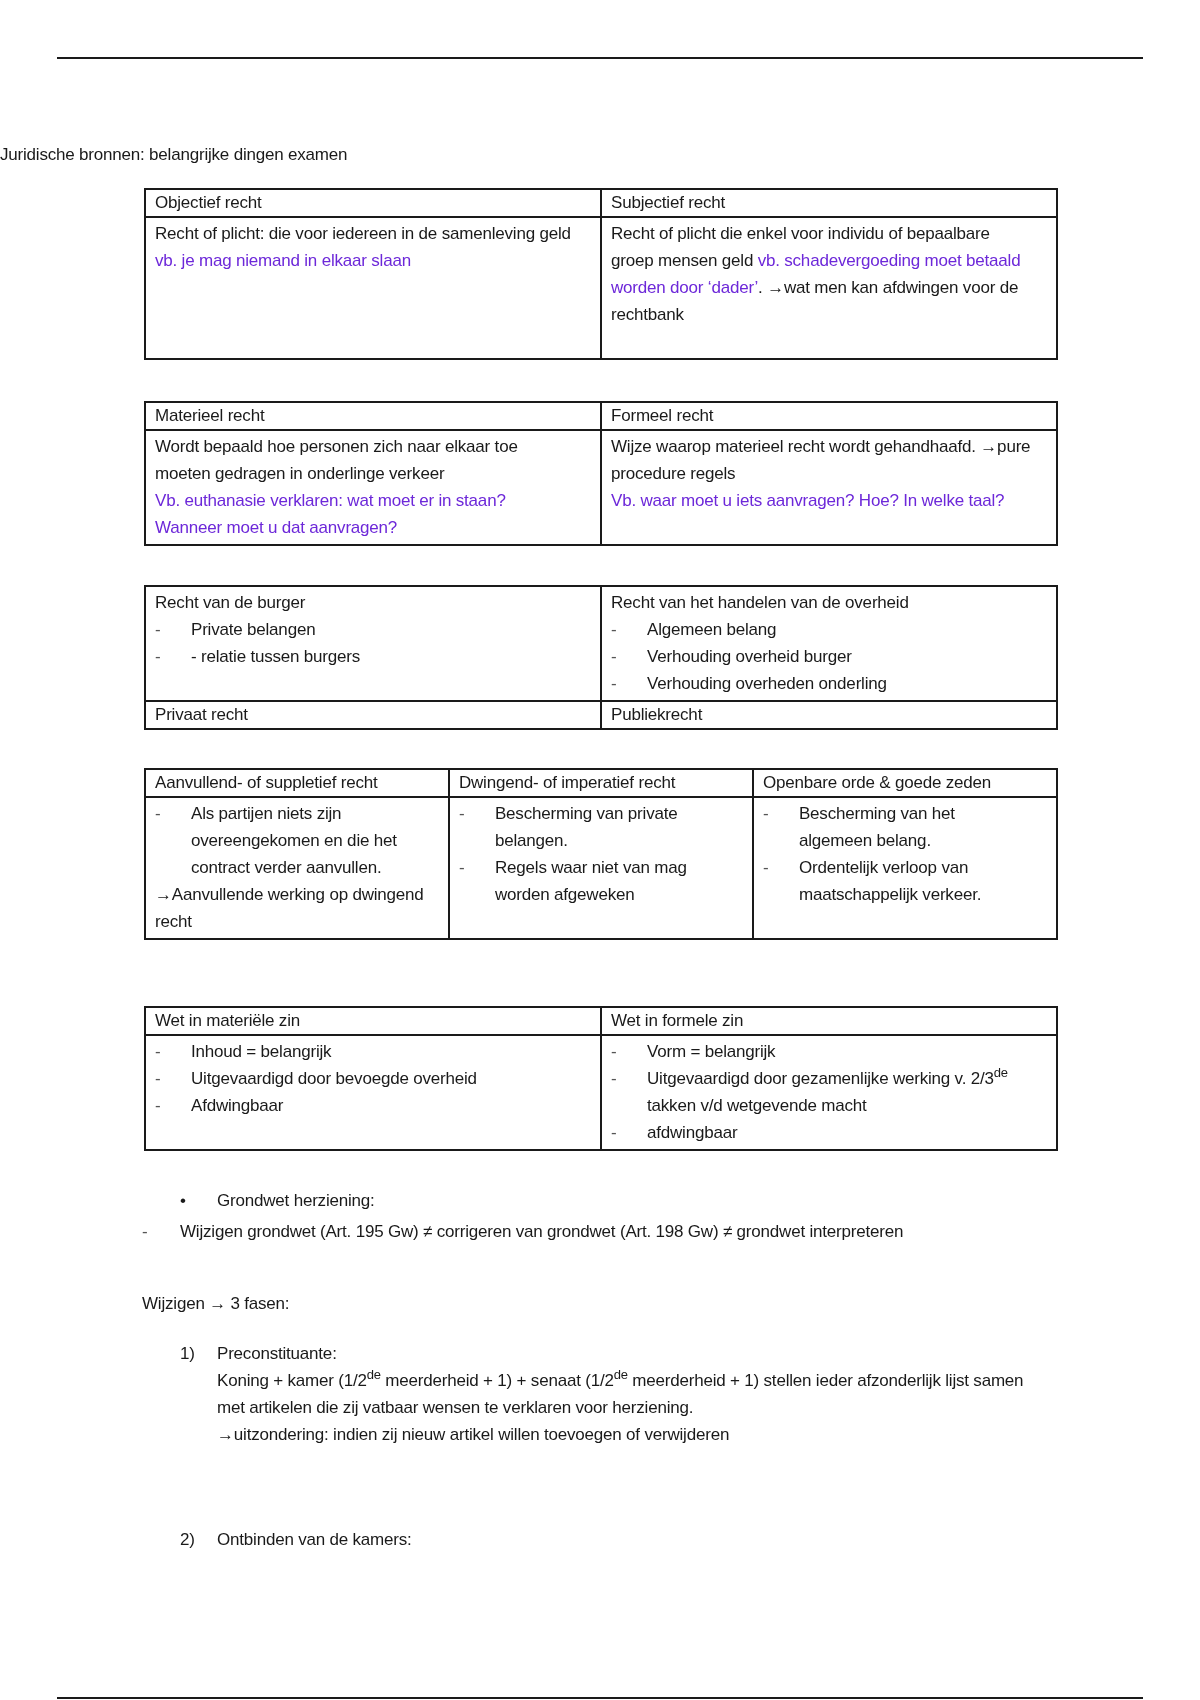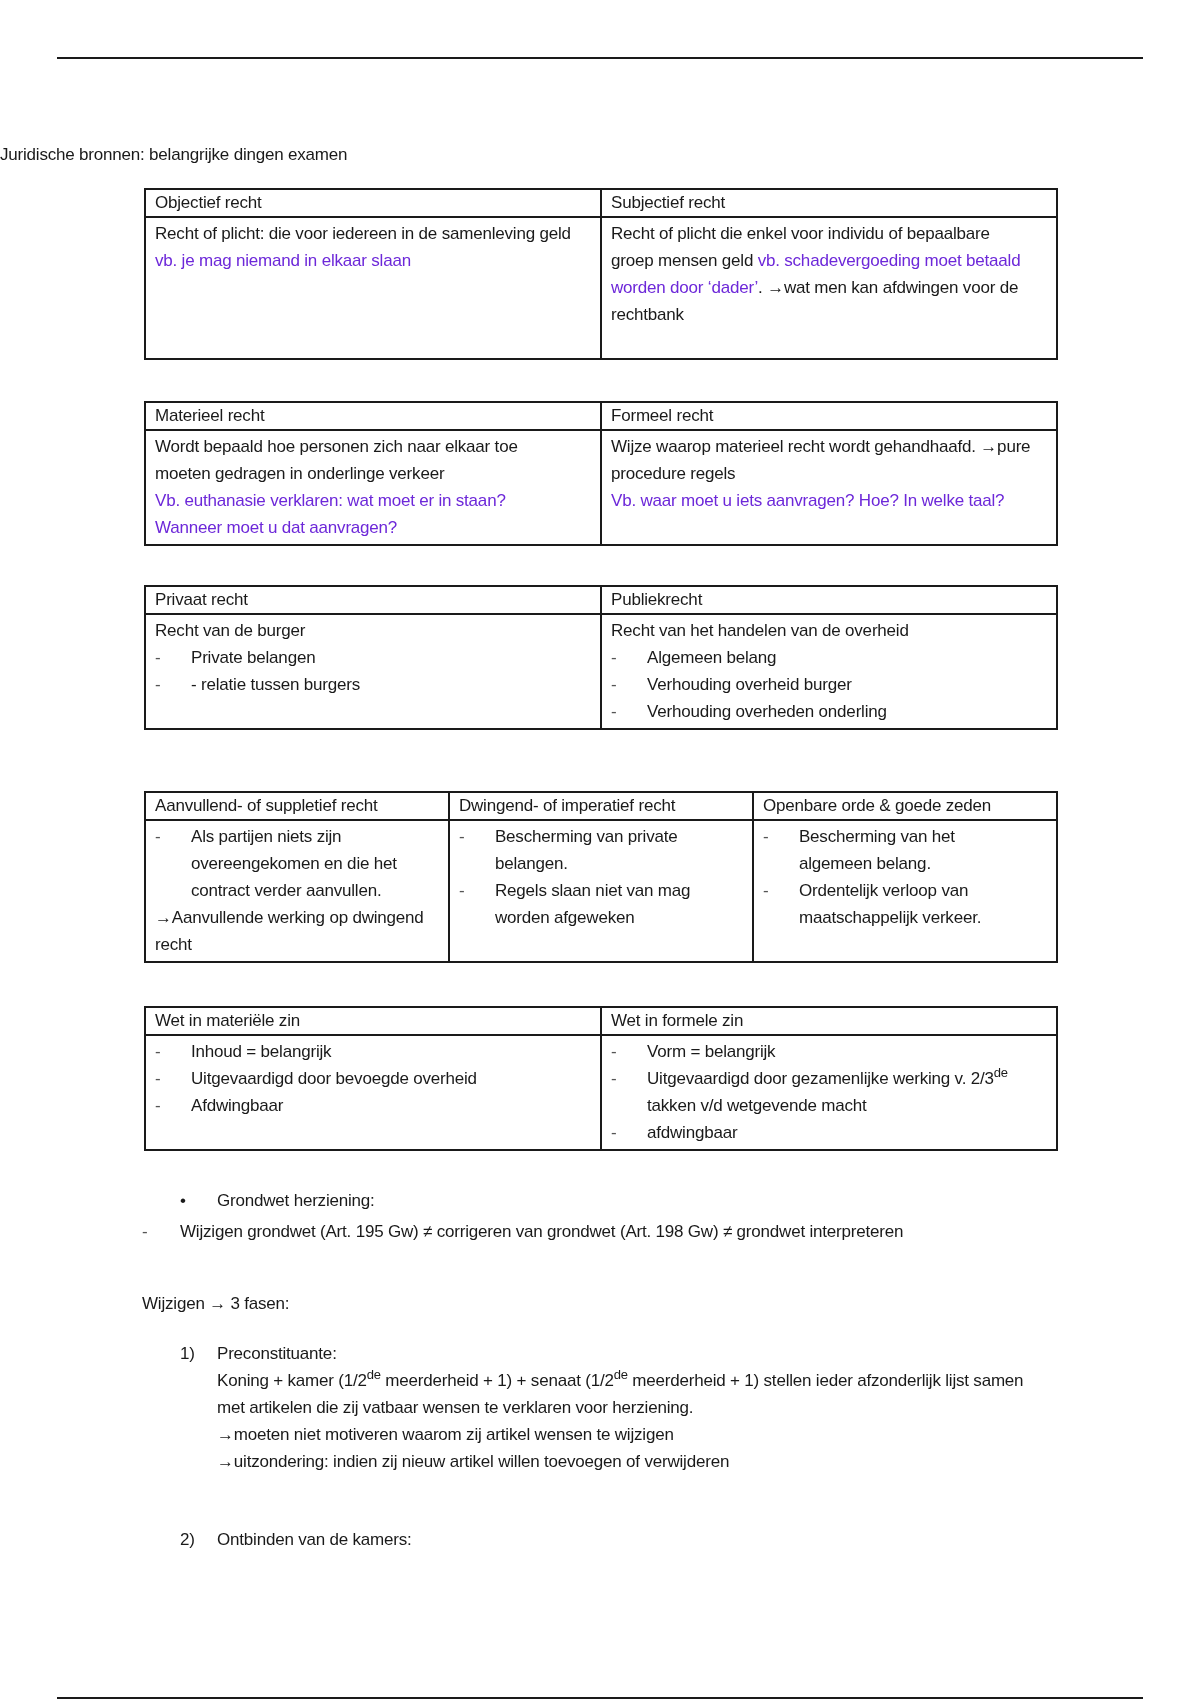--- a/index.html
+++ b/index.html
@@ -91,44 +91,44 @@
 </tbody>
   </table>
 
 <table class="cmp" style="top:585px;">
   <colgroup>
       <col style="width:50%">
       <col style="width:50%">
     </colgroup>
   <tbody>
       <tr>
-    <th>Privaat recht</th>
-    <th>Publiekrecht</th>
-  </tr>
-  <tr>
     <td>
       <div>Recht van de burger</div>
       <ul class="dash">
         <li>Private belangen</li>
         <li>- relatie tussen burgers</li>
       </ul>
     </td>
     <td>
       <div>Recht van het handelen van de overheid</div>
       <ul class="dash">
         <li>Algemeen belang</li>
         <li>Verhouding overheid burger</li>
         <li>Verhouding overheden onderling</li>
       </ul>
     </td>
   </tr>
-</tbody>
-  </table>
-
-<table class="cmp" style="top:768px;margin-top:23px;">
+  <tr>
+    <th>Privaat recht</th>
+    <th>Publiekrecht</th>
+  </tr>
+</tbody>
+  </table>
+
+<table class="cmp" style="top:768px;">
   <colgroup>
       <col style="width:33.33%">
       <col style="width:33.33%">
       <col style="width:33.34%">
     </colgroup>
   <tbody>
       <tr>
     <th>Aanvullend- of suppletief recht</th>
     <th>Dwingend- of imperatief recht</th>
     <th>Openbare orde &amp; goede zeden</th>
@@ -136,21 +136,21 @@
   <tr>
     <td>
       <ul class="dash">
         <li>Als partijen niets zijn overeengekomen en die het contract verder aanvullen.</li>
       </ul>
       <div>→Aanvullende werking op dwingend recht</div>
     </td>
     <td>
       <ul class="dash">
         <li>Bescherming van private belangen.</li>
-        <li>Regels slaan niet van mag worden afgeweken</li>
+        <li>Regels waar niet van mag worden afgeweken</li>
       </ul>
     </td>
     <td>
       <ul class="dash">
         <li>Bescherming van het algemeen belang.</li>
         <li>Ordentelijk verloop van maatschappelijk verkeer.</li>
       </ul>
     </td>
   </tr>
 </tbody>
@@ -194,21 +194,20 @@
   <div style="padding-left:38px;">Wijzigen grondwet (Art. 195 Gw) ≠ corrigeren van grondwet (Art. 198 Gw) ≠ grondwet interpreteren</div>
 </div>
 
 <div class="body-text" style="top:1290px; left:142px;">Wijzigen → 3 fasen:</div>
 
 <div class="body-text" style="top:1340px; left:180px; width:860px;">
   <span style="position:absolute; left:0;">1)</span>
   <div style="padding-left:37px;">
     <div>Preconstituante:</div>
     <div><span>Koning + kamer (1/2</span><sup>de</sup><span> meerderheid + 1) + senaat (1/2</span><sup>de</sup><span> meerderheid + 1) stellen ieder afzonderlijk lijst samen met artikelen die zij vatbaar wensen te verklaren voor herziening.</span></div>
-    <div>→moeten niet motiveren waarom zij artikel wensen te wijzigen</div>
     <div>→uitzondering: indien zij nieuw artikel willen toevoegen of verwijderen</div>
   </div>
 </div>
 
 <div class="body-text" style="top:1526px; left:180px;">
   <span style="position:absolute; left:0;">2)</span>
   <div style="padding-left:37px;">Ontbinden van de kamers:</div>
 </div>
 
 <div class="rule bottom"></div>

